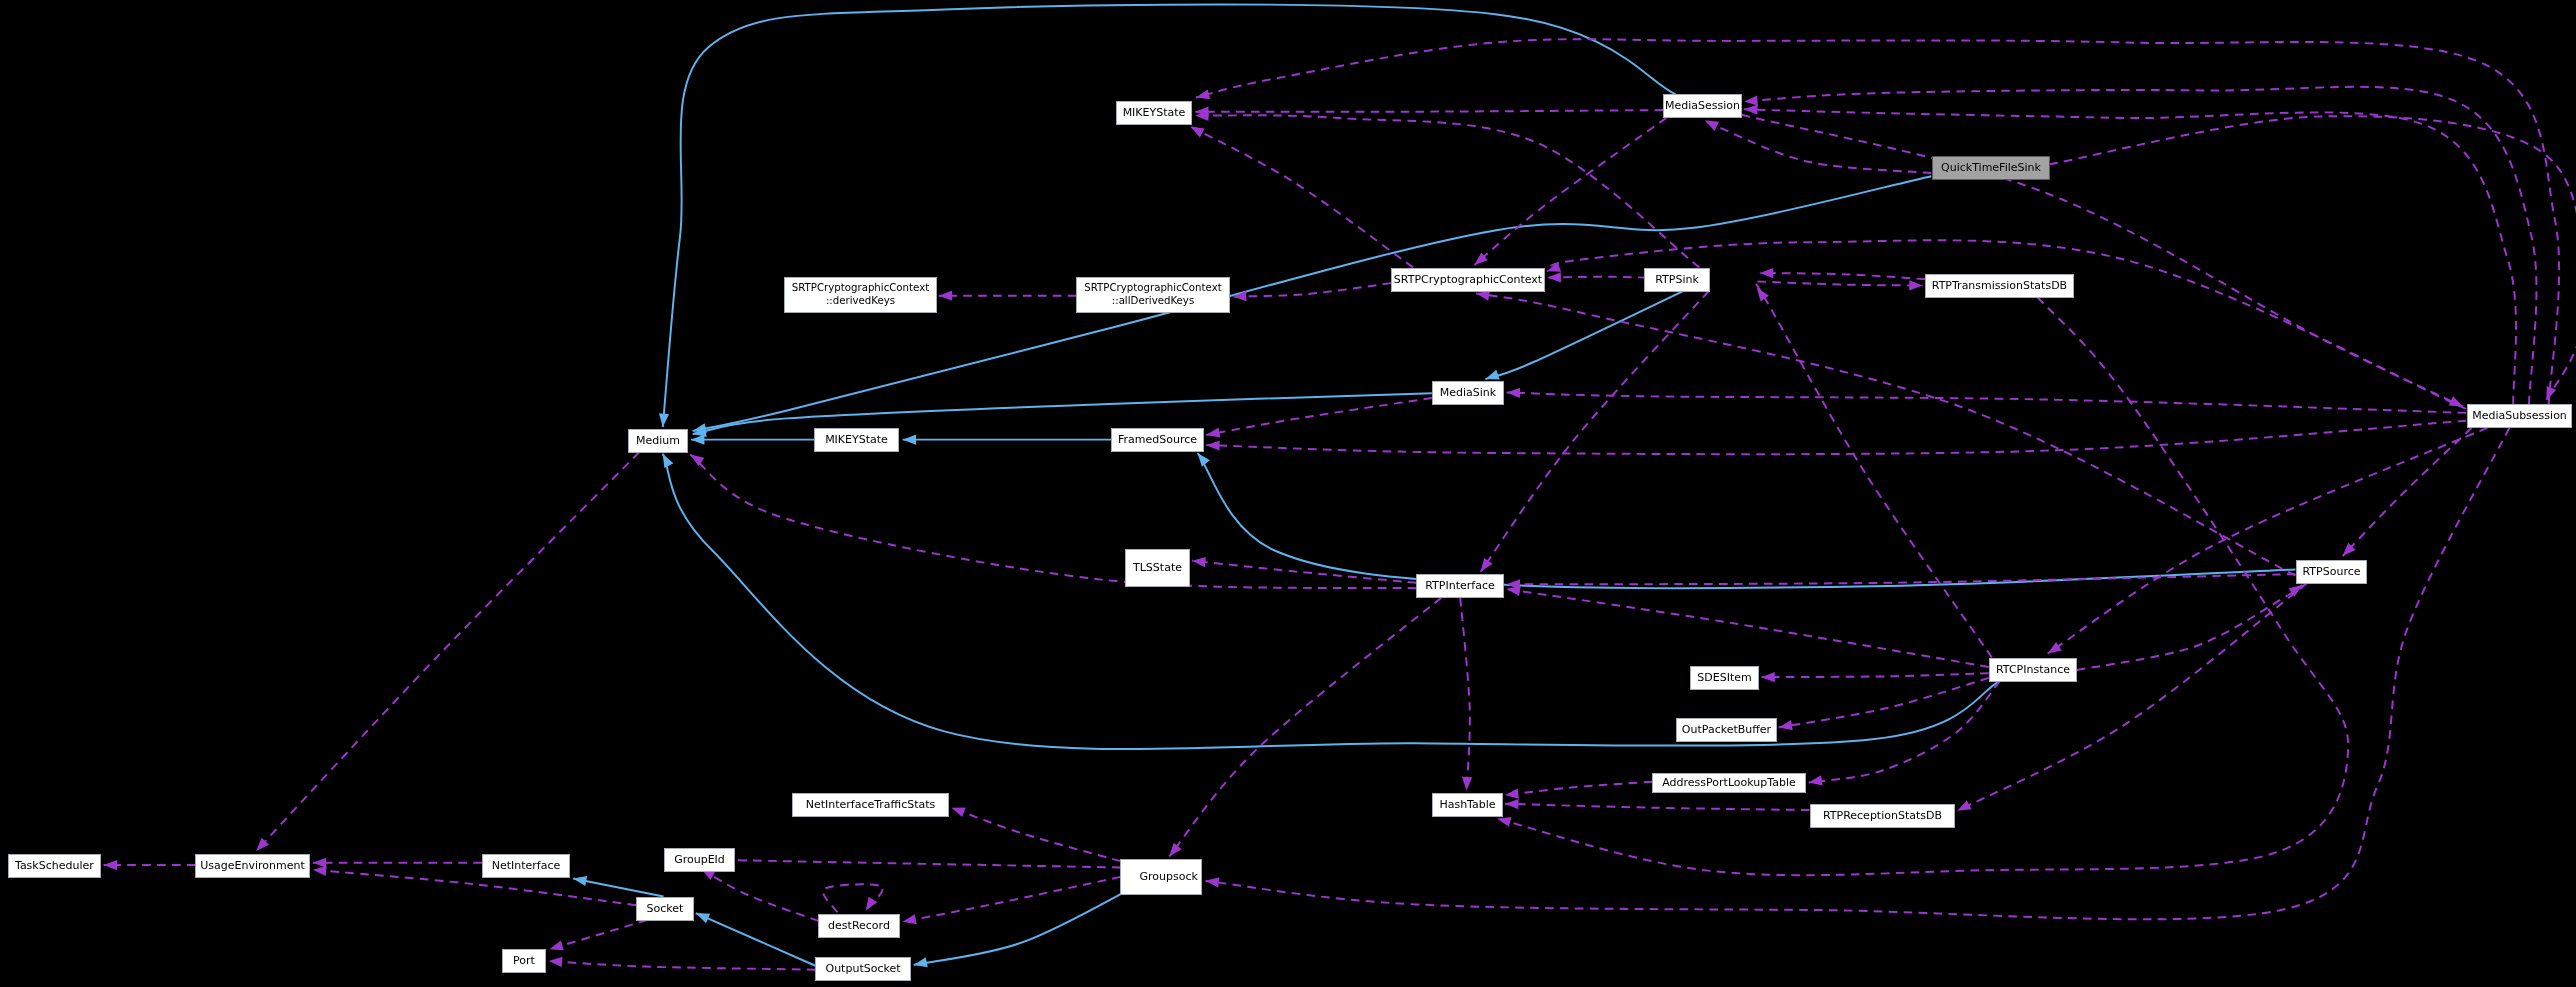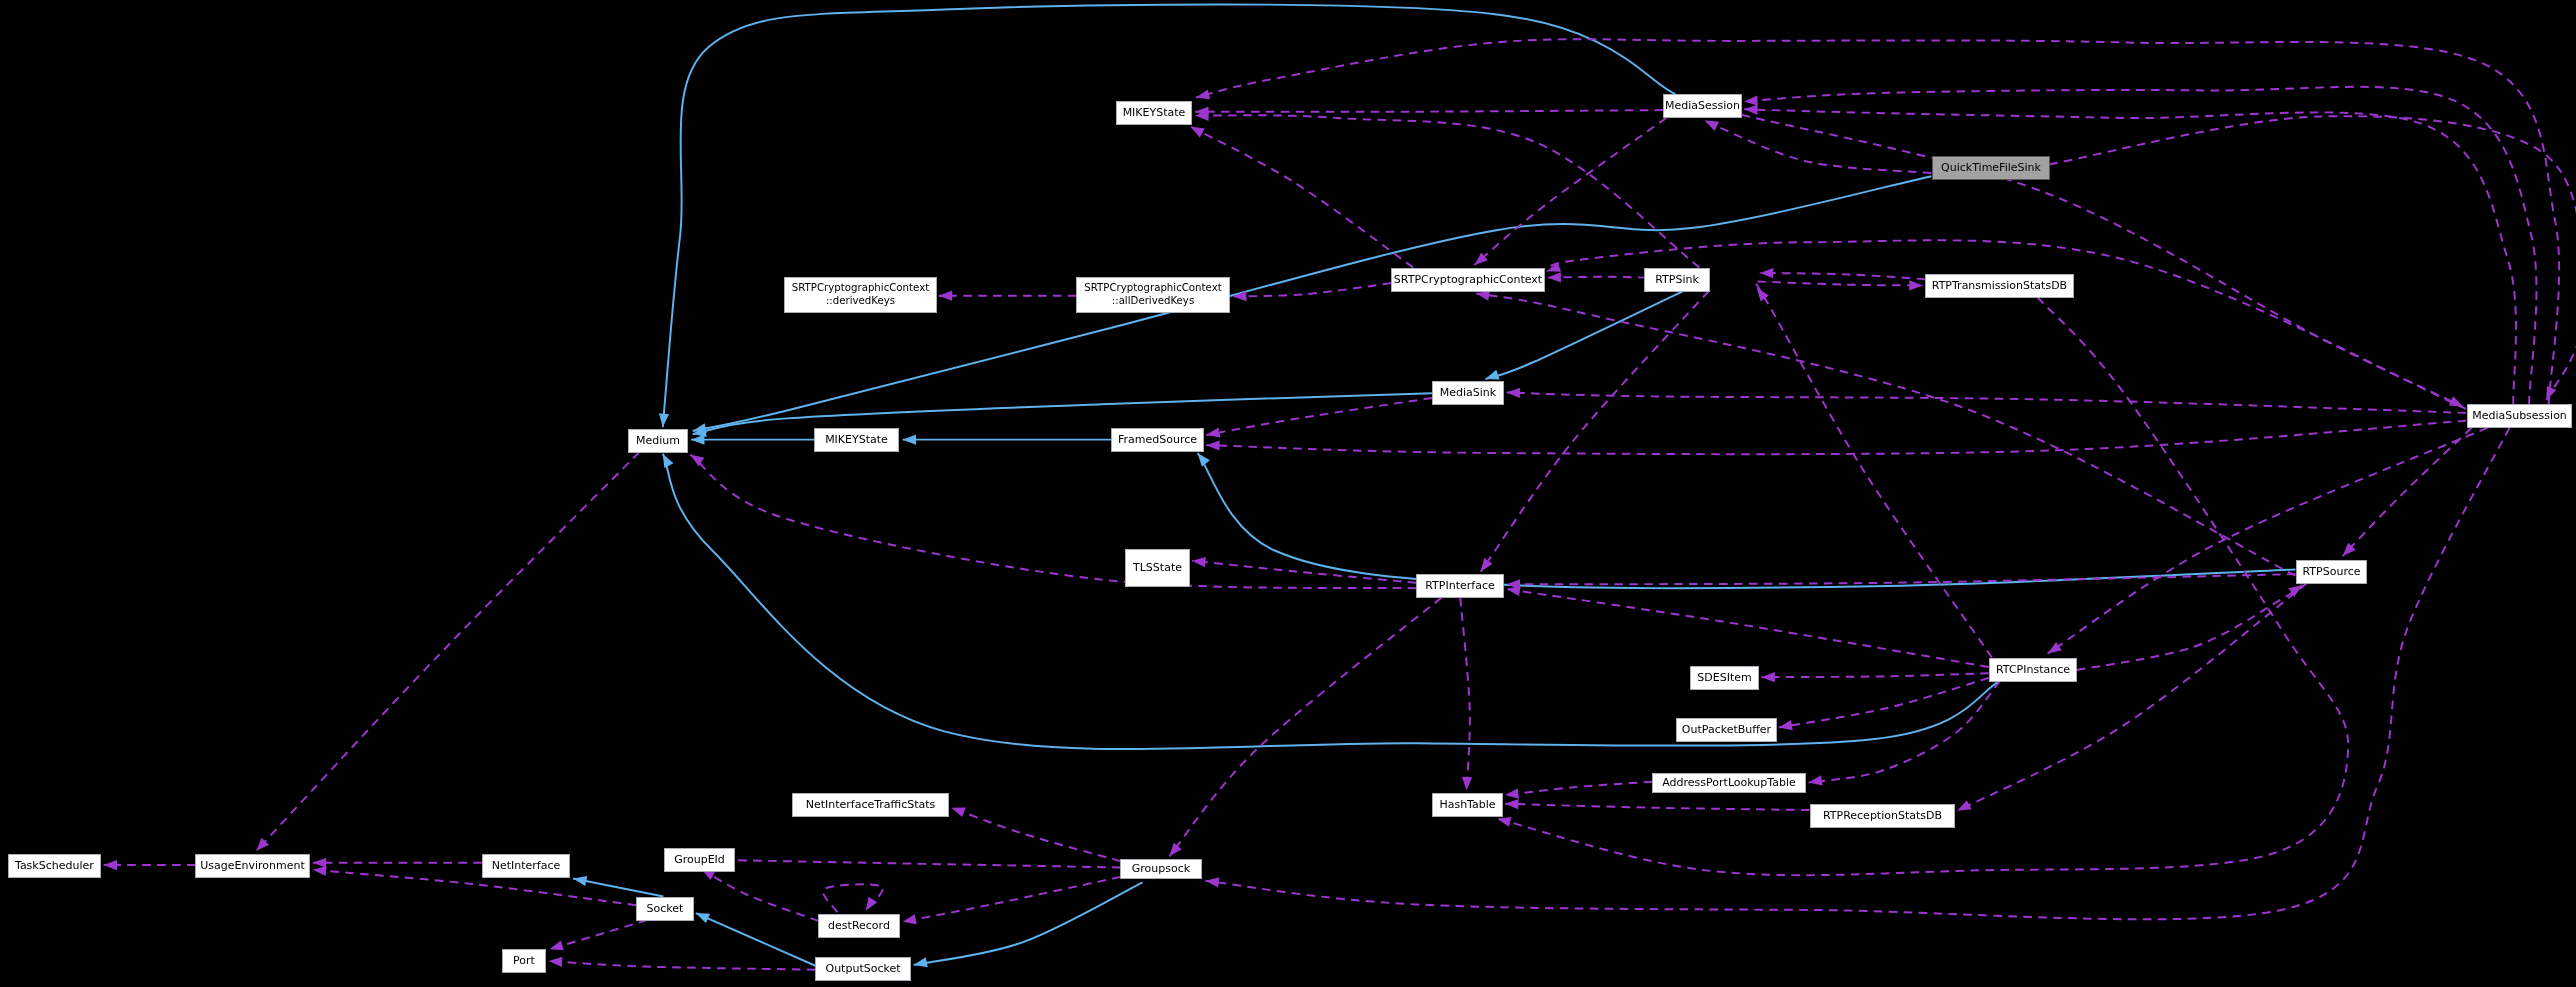--- a/index.html
+++ b/index.html
@@ -161,21 +161,21 @@
     </div>
     <div class="node" style="left: 815px; top: 957px; width: 96px; height: 23.6px;">
       <span>OutputSocket</span>
     </div>
     <div class="node" style="left: 818px; top: 914px; width: 82px; height: 23.6px;">
       <span>destRecord</span>
     </div>
     <div class="node" style="left: 792px; top: 793px; width: 157px; height: 23.6px;">
       <span>NetInterfaceTrafficStats</span>
     </div>
-    <div class="node" style="left: 1120px; top: 859px; width: 82px; height: 20px;">
+    <div class="node" style="left: 1120px; top: 859px; width: 82px; height: 36px; align-items: flex-end;">
       <span>Groupsock</span>
     </div>
     <div class="node" style="left: 628px; top: 429px; width: 60px; height: 23.6px;">
       <span>Medium</span>
     </div>
     <div class="node" style="left: 814px; top: 428px; width: 85px; height: 23.6px;">
       <span>MIKEYState</span>
     </div>
     <div class="node" style="left: 1111px; top: 428px; width: 93px; height: 23.6px;">
       <span>FramedSource</span>

